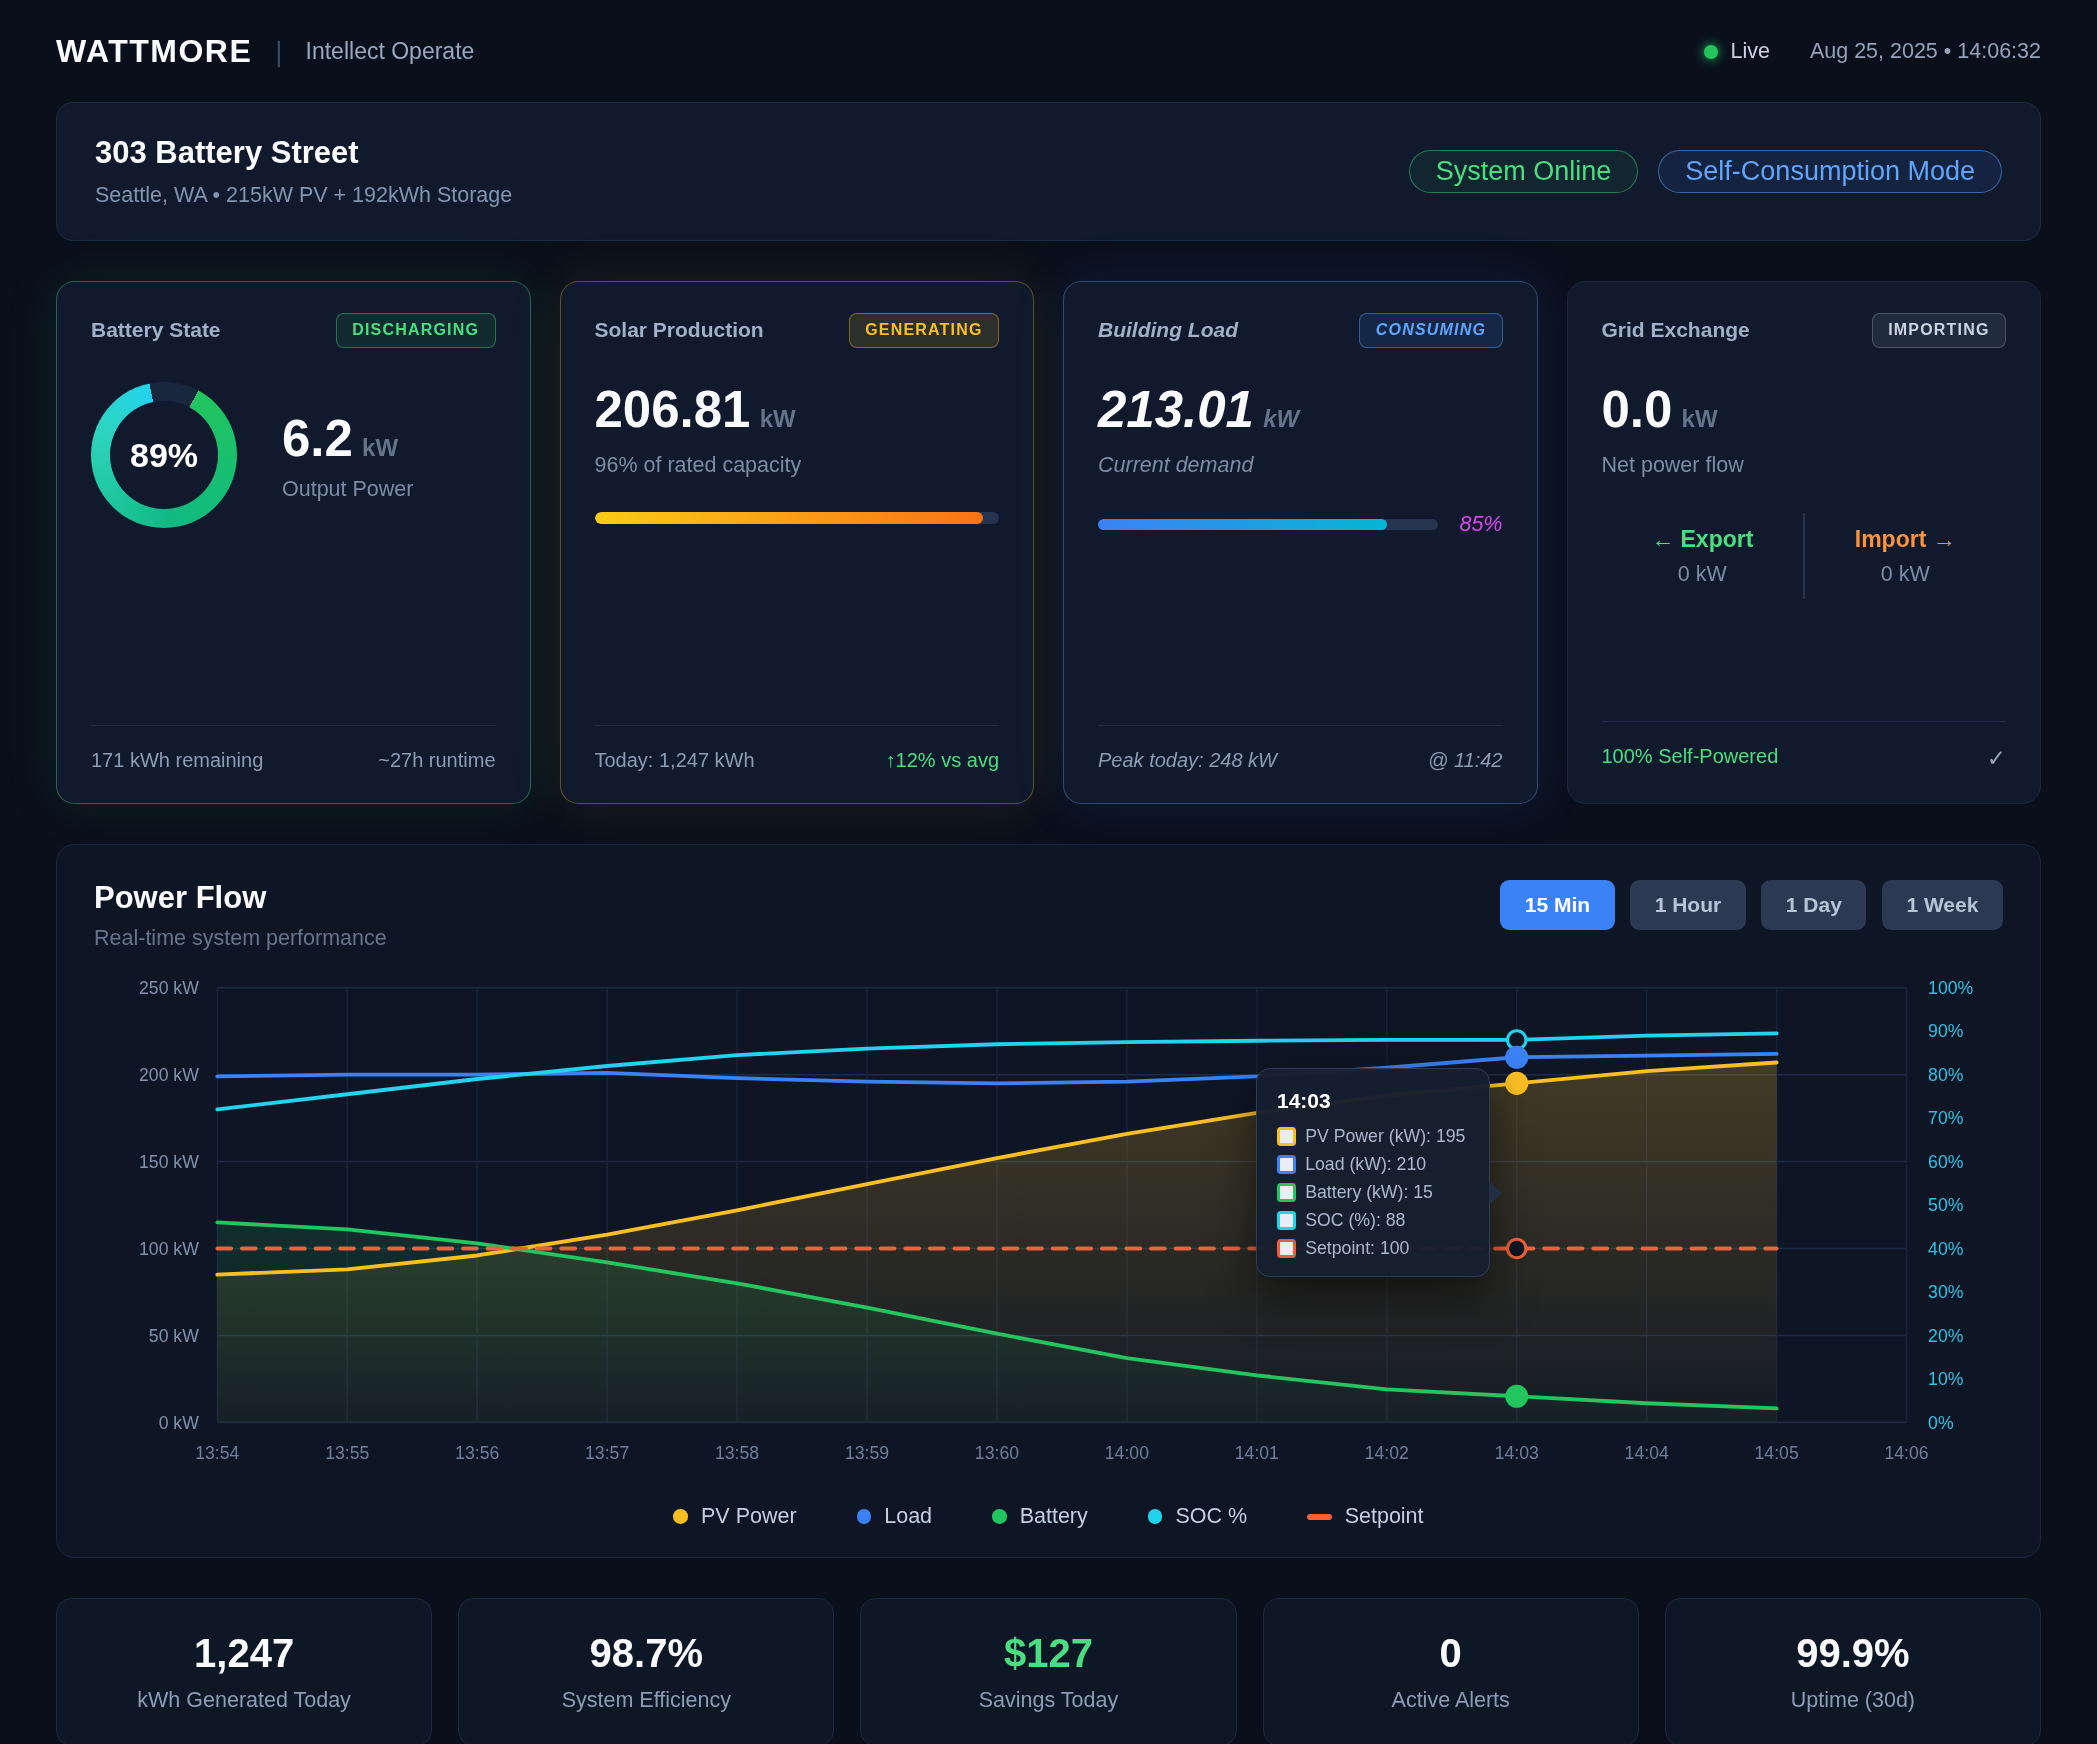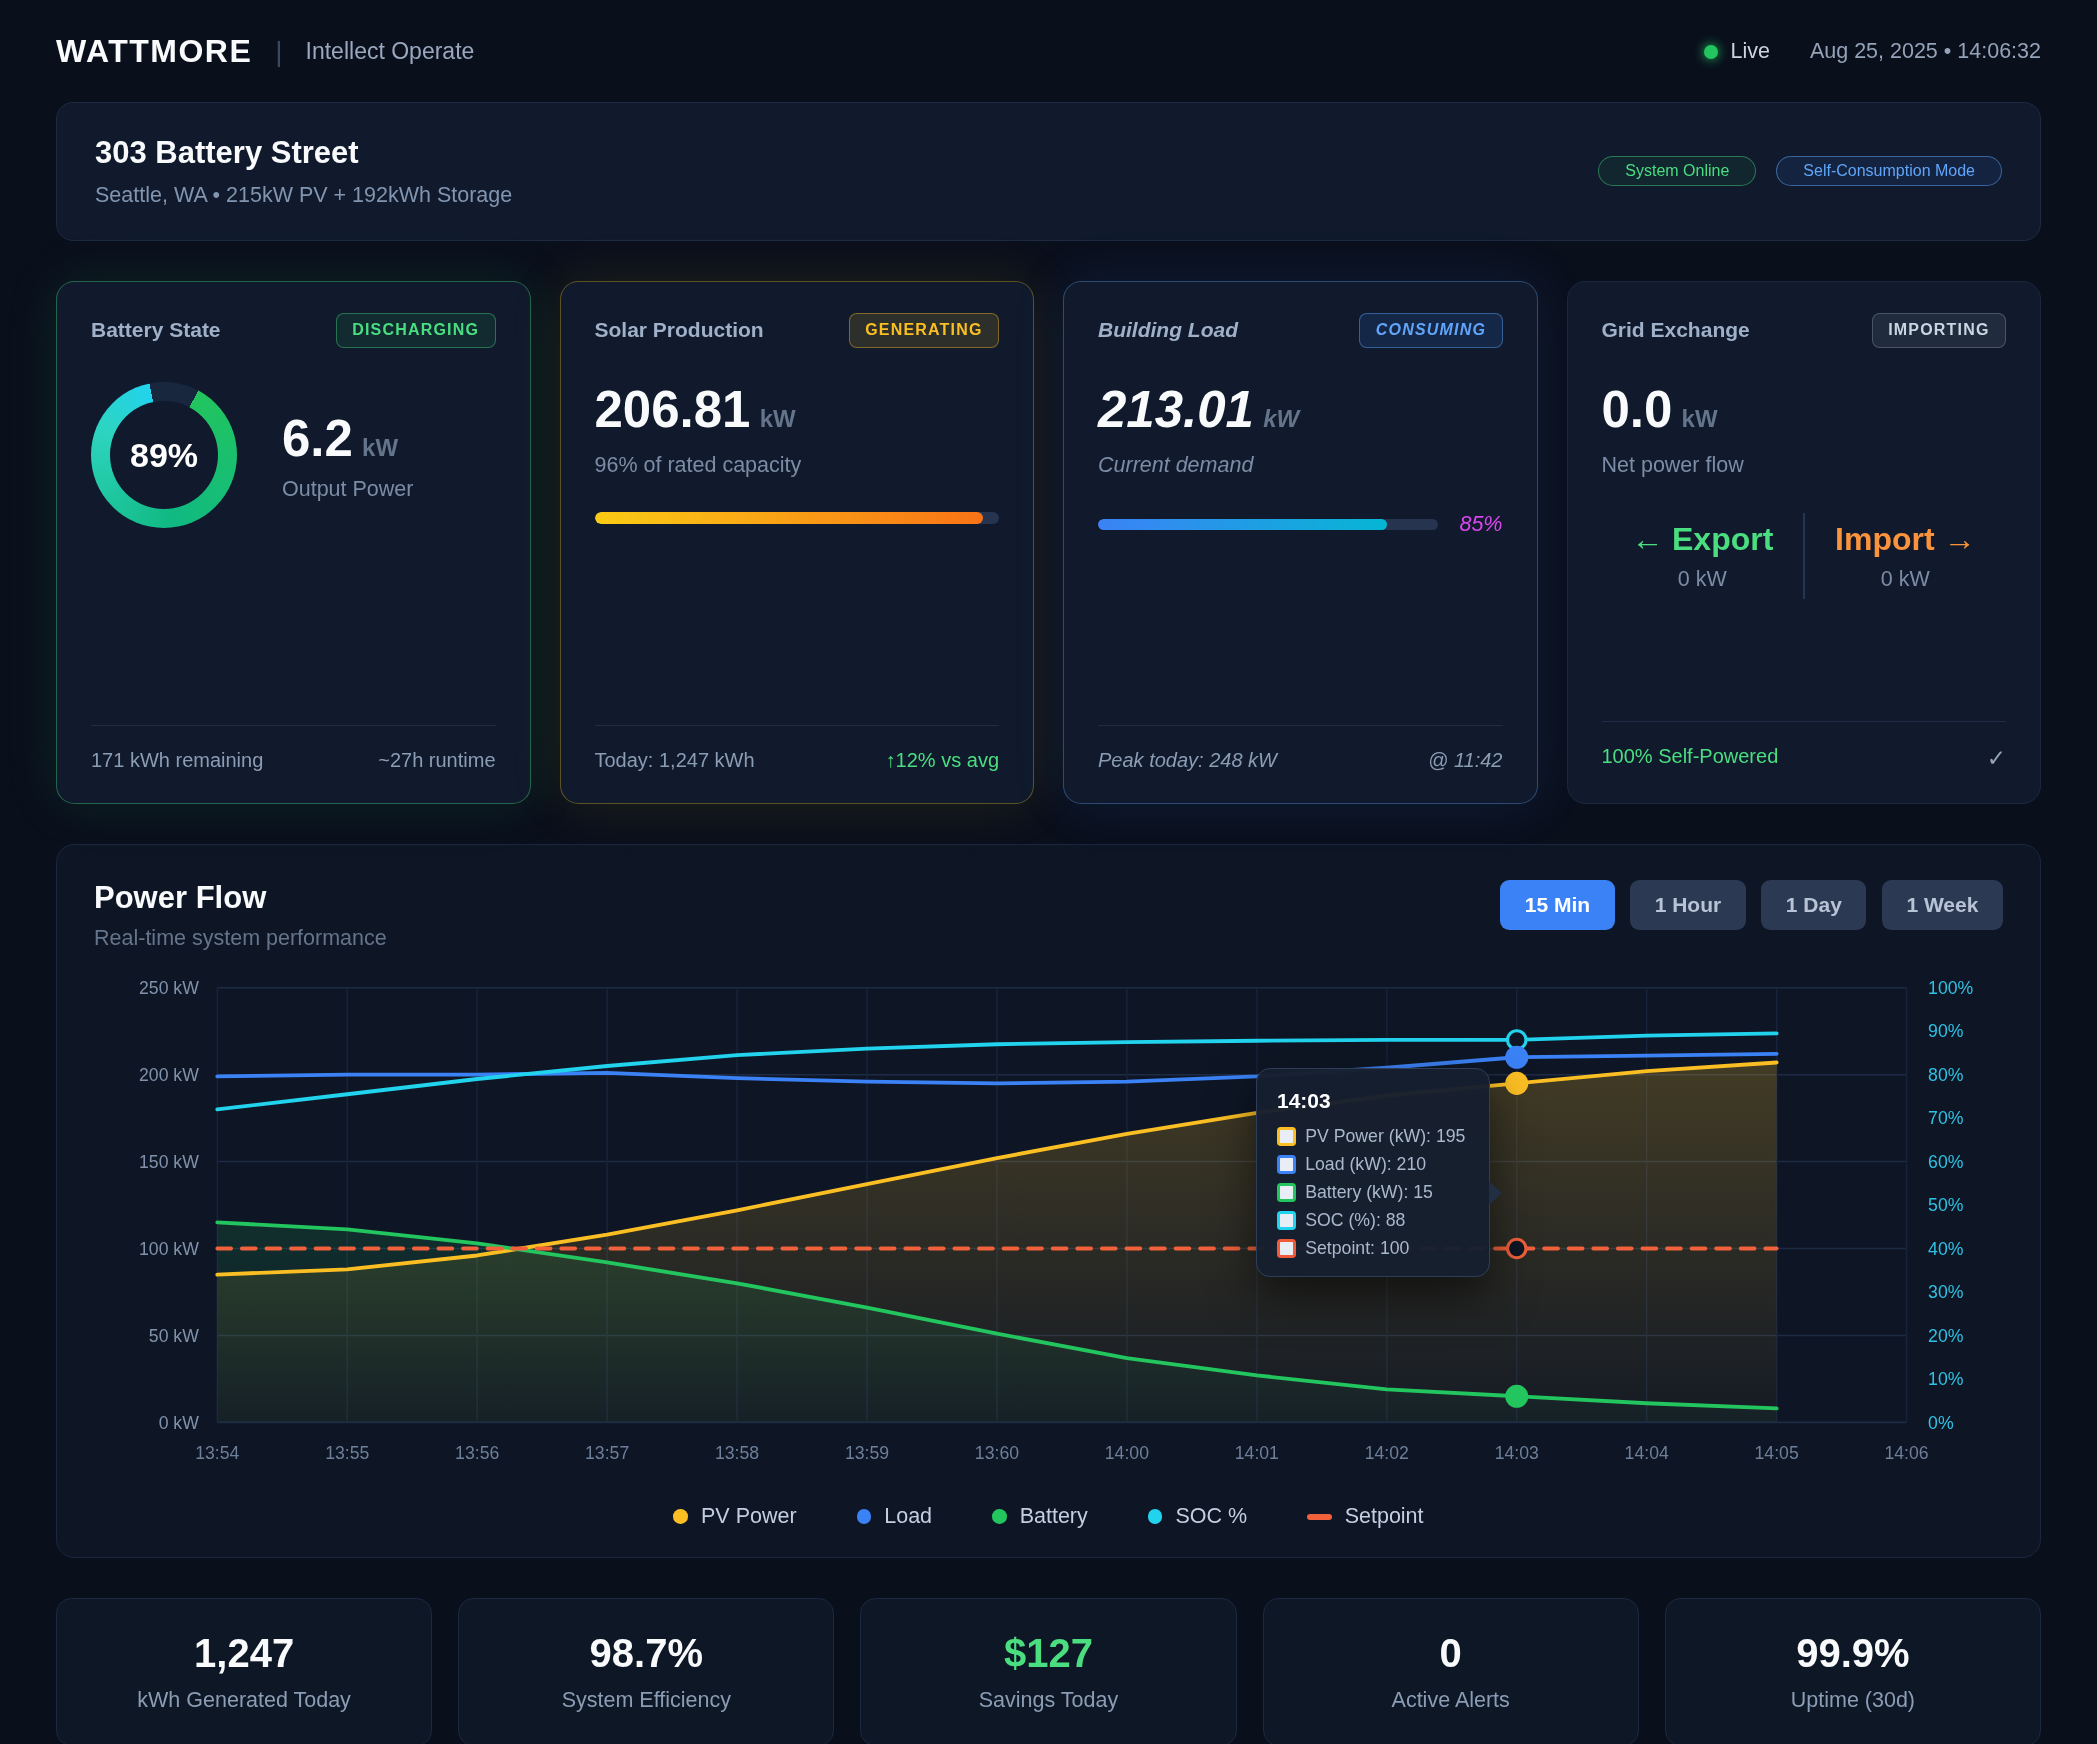--- a/index.html
+++ b/index.html
@@ -14,21 +14,21 @@
   .hdr-right { margin-left:auto; display:flex; align-items:center; }
   .live-dot { width:14px; height:14px; border-radius:50%; background:#22c55e; box-shadow:0 0 10.7px #22c55e; }
   .live-lbl { font-size:21.5px; color:#cbd5e1; margin-left:12.3px; }
   .datetime { font-size:21.5px; color:#94a3b8; margin-left:40px; }
 
   
   .site-card { background:#101a2c; border:1.5px solid #1d2a41; border-radius:17px; padding:32px 38px; display:flex; align-items:center; justify-content:space-between; }
   .site-name { font-size:31px; font-weight:700; color:#f8fafc; }
   .site-sub { font-size:21.5px; color:#8295b0; margin-top:12.3px; }
   .pills { display:flex; gap:20px; }
-  .pill { font-size:16px; font-weight:500; padding:5px 26px; border-radius:767px; border:1.5px solid; white-space:nowrap; }
+  .pill { font-size:27px; font-weight:500; padding:5px 26px; border-radius:767px; border:1.5px solid; white-space:nowrap; }
   .pill.green { color:#4ade80; border-color:rgba(74,222,128,.45); background:rgba(34,197,94,.08); }
   .pill.blue { color:#60a5fa; border-color:rgba(96,165,250,.5); background:rgba(59,130,246,.1); }
 
   
   .cards { display:grid; grid-template-columns:repeat(4,1fr); gap:29px; margin-top:40px; }
   .card { background:#101a2c; border:1.5px solid #1b2740; border-radius:18.4px; padding:31px 34px; height:523px; display:flex; flex-direction:column; }
   .card.battery { border-color:rgba(74,222,128,.38); box-shadow:0 0 54px rgba(34,197,94,.12); }
   .card.solar { border-color:rgba(250,204,21,.32); box-shadow:0 0 54px rgba(250,204,21,.10); }
   .card.load { border-color:rgba(96,165,250,.35); box-shadow:0 0 54px rgba(59,130,246,.12);font-style:italic; }
   .card-head { display:flex; align-items:center; justify-content:space-between; }
@@ -53,21 +53,21 @@
   .bar-fill { height:100%; border-radius:76px; }
   .bar-fill.sun { background:linear-gradient(90deg,#facc15,#f97316); }
   .bar-fill.blu { background:linear-gradient(90deg,#3b82f6,#06b6d4); }
   .bar-pct { font-size:21.5px; color:#d946ef; }
   .card-foot { margin-top:auto; border-top:1.5px solid #1e2c47; padding-top:23px; display:flex; justify-content:space-between; font-size:20px; color:#8b9cb5; }
   .card-foot .grn { color:#4ade80; }
   .card-foot .check { color:#94a3b8; font-size:23px; }
   .exchange { display:flex; align-items:center; margin-top:35px; }
   .ex-col { flex:1; text-align:center; }
   .ex-div { width:1.5px; height:86px; background:#253452; }
-  .ex-lbl { font-size:32px; font-weight:600; }
+  .ex-lbl { font-size:23px; font-weight:600; }
   .ex-lbl.exp { color:#4ade80; }
   .ex-lbl.imp { color:#fb923c; }
   .ex-val { font-size:21.5px; color:#7c8ca6; margin-top:9.2px; }
 
   
   .panel { margin-top:40px; background:#0e1625; border:1.5px solid #1b2740; border-radius:18.4px; padding:35px 37px 28px; }
   .panel-head { display:flex; justify-content:space-between; align-items:flex-start; }
   .panel-title { font-size:31px; font-weight:700; color:#f8fafc; }
   .panel-sub { font-size:21.5px; color:#64748b; margin-top:10.7px; }
   .ranges { display:flex; gap:15.4px; }

